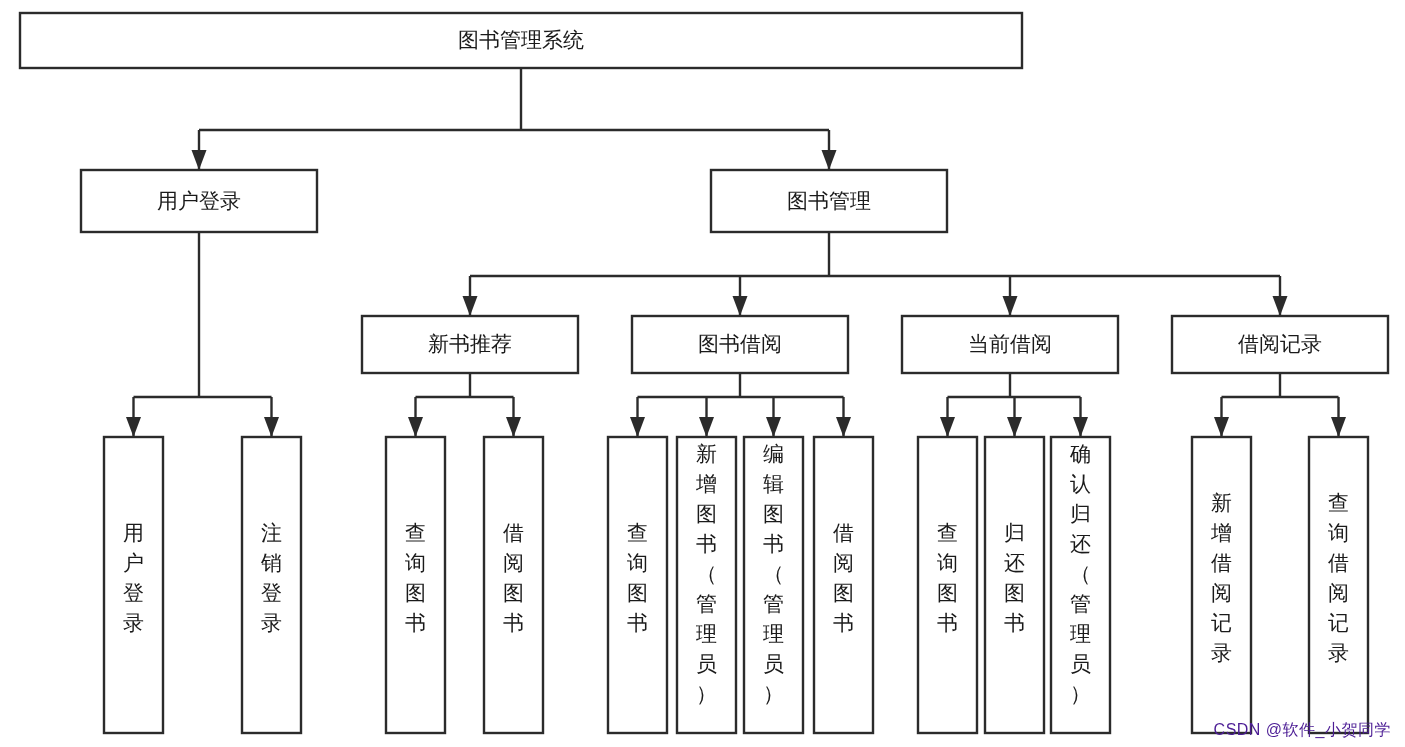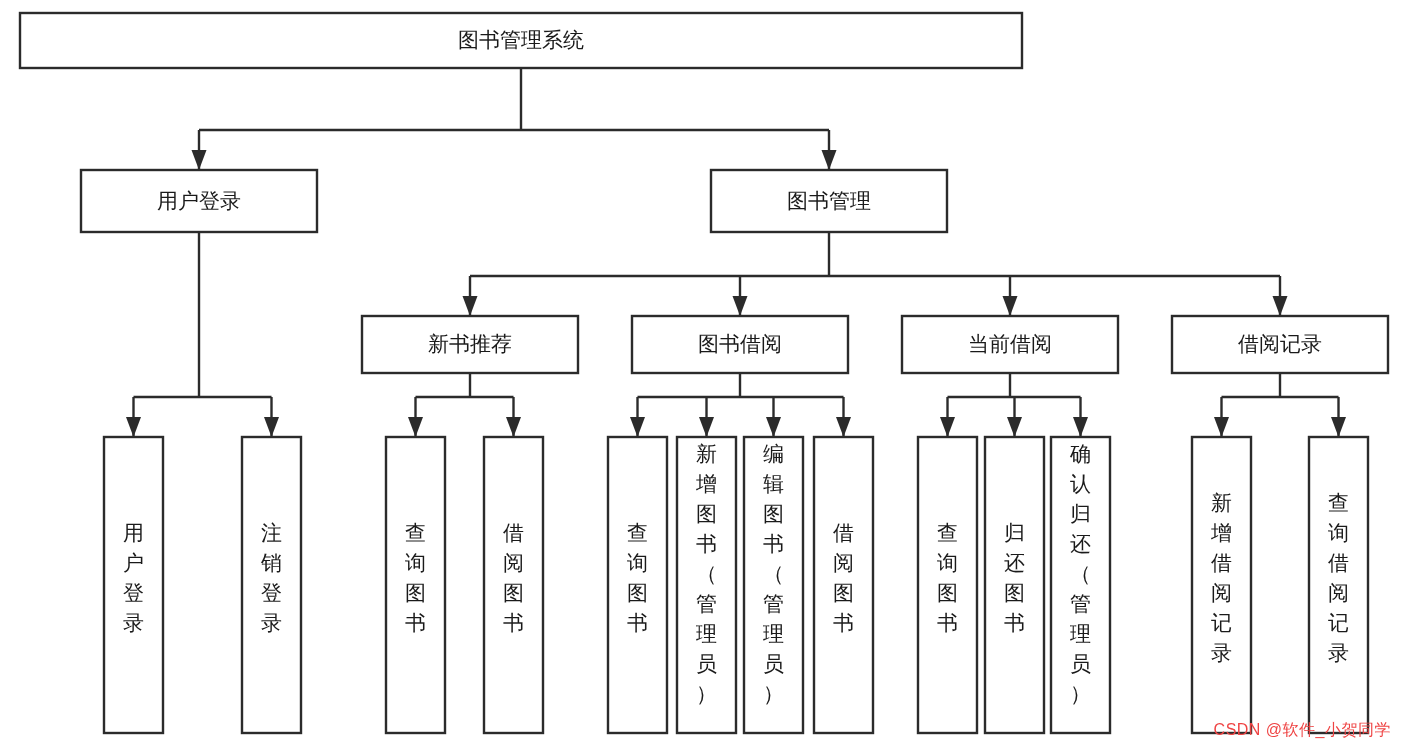--- a/index.html
+++ b/index.html
@@ -47,21 +47,21 @@
     font-size: 21px;
     fill: #1a1a1a;
     text-anchor: middle;
   }
   .watermark {
     position: absolute;
     right: 14px;
     bottom: 6px;
     font-family: "Liberation Sans", "DejaVu Sans", sans-serif;
     font-size: 16px;
-    color: #ef4444;
+    color: #4c1d95;
     white-space: nowrap;
     letter-spacing: 0.5px;
   }
 </style>
 </head>
 <body>
 
 <div id="diagram-root">
   <svg id="diagram-svg" width="1405" height="747" viewBox="0 0 1405 747">
       <g>

